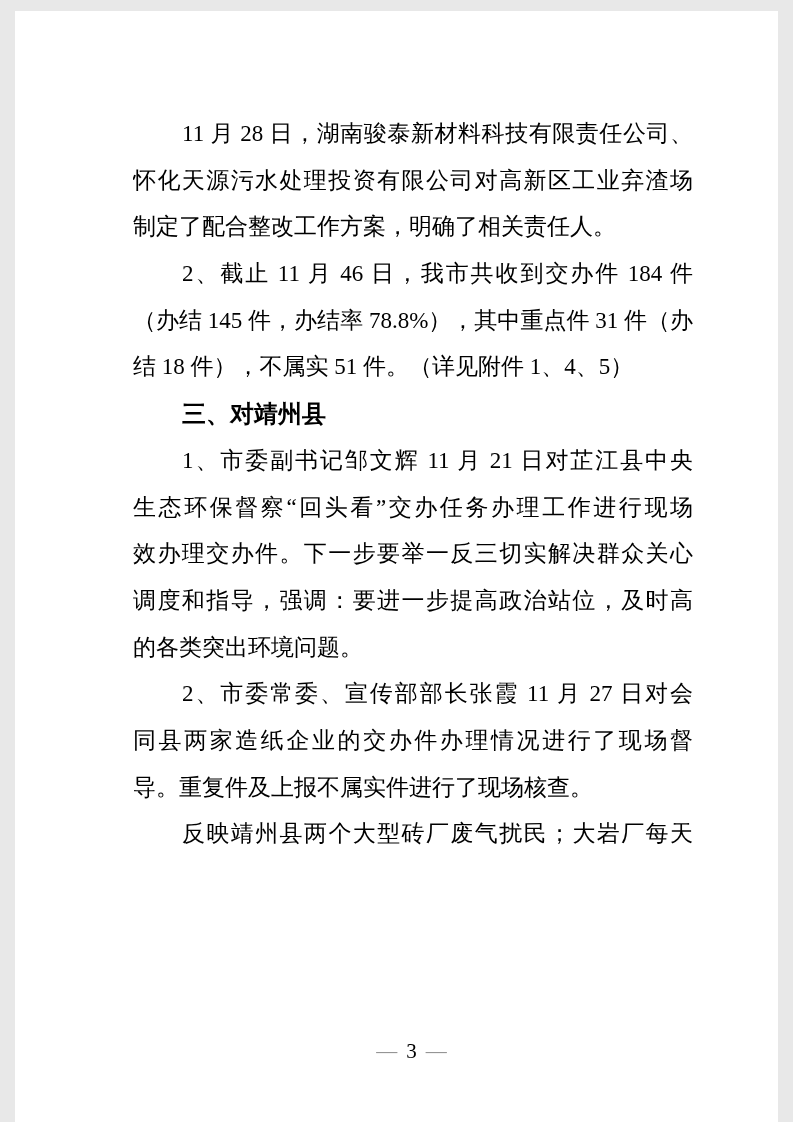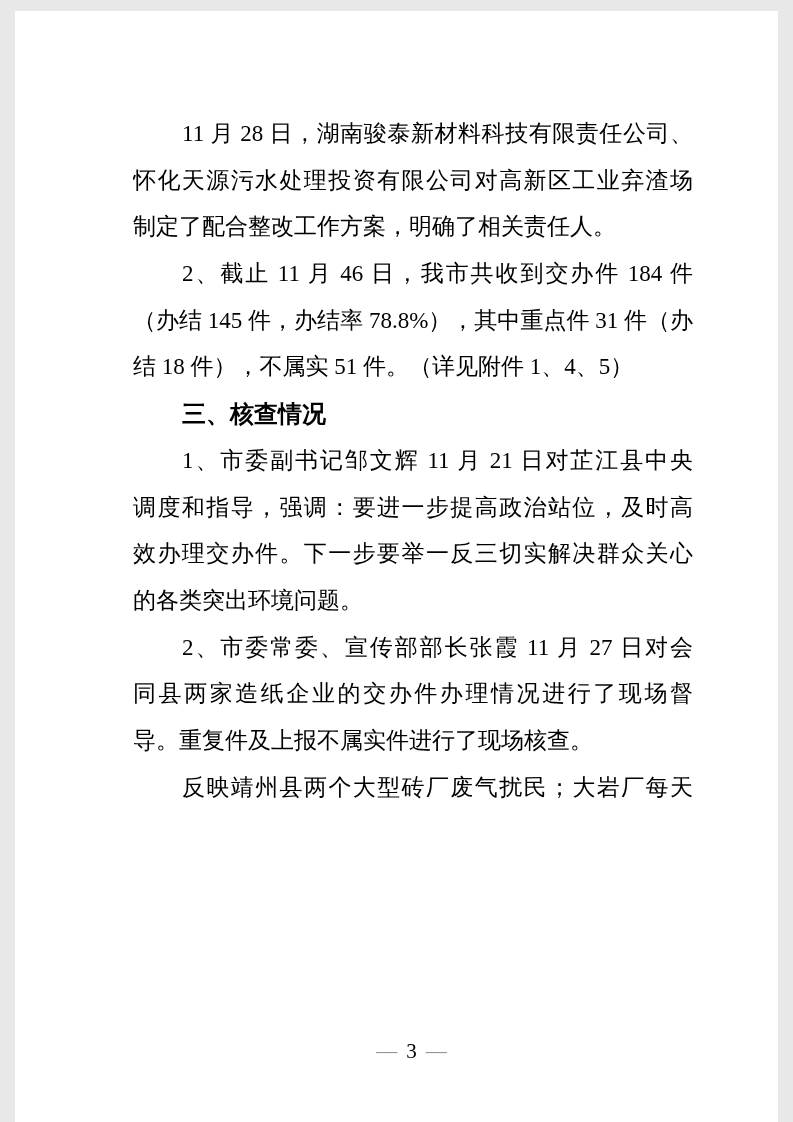--- a/index.html
+++ b/index.html
@@ -76,27 +76,28 @@
       <div class="line">制定了配合整改工作方案，明确了相关责任人。</div>
     </div>
 
     <div>
       <div class="line first fill">2、截止 11 月 46 日，我市共收到交办件 184 件</div>
       <div class="line fill">（办结 145 件，办结率 78.8%），其中重点件 31 件（办</div>
       <div class="line">结 18 件），不属实 51 件。（详见附件 1、4、5）</div>
     </div>
 
     <div>
-      <div class="line first heading">三、核查情况</div>
+      <div class="line first heading">三、对靖州县</div>
     </div>
 
     <div>
       <div class="line first fill">1、市委副书记邹文辉 11 月 21 日对芷江县中央</div>
+      <div class="line fill">生态环保督察“回头看”交办任务办理工作进行现场</div>
+      <div class="line fill">效办理交办件。下一步要举一反三切实解决群众关心</div>
       <div class="line fill">调度和指导，强调：要进一步提高政治站位，及时高</div>
-      <div class="line fill">效办理交办件。下一步要举一反三切实解决群众关心</div>
       <div class="line">的各类突出环境问题。</div>
     </div>
 
     <div>
       <div class="line first fill">2、市委常委、宣传部部长张霞 11 月 27 日对会</div>
       <div class="line fill">同县两家造纸企业的交办件办理情况进行了现场督</div>
       <div class="line">导。重复件及上报不属实件进行了现场核查。</div>
     </div>
 
 

